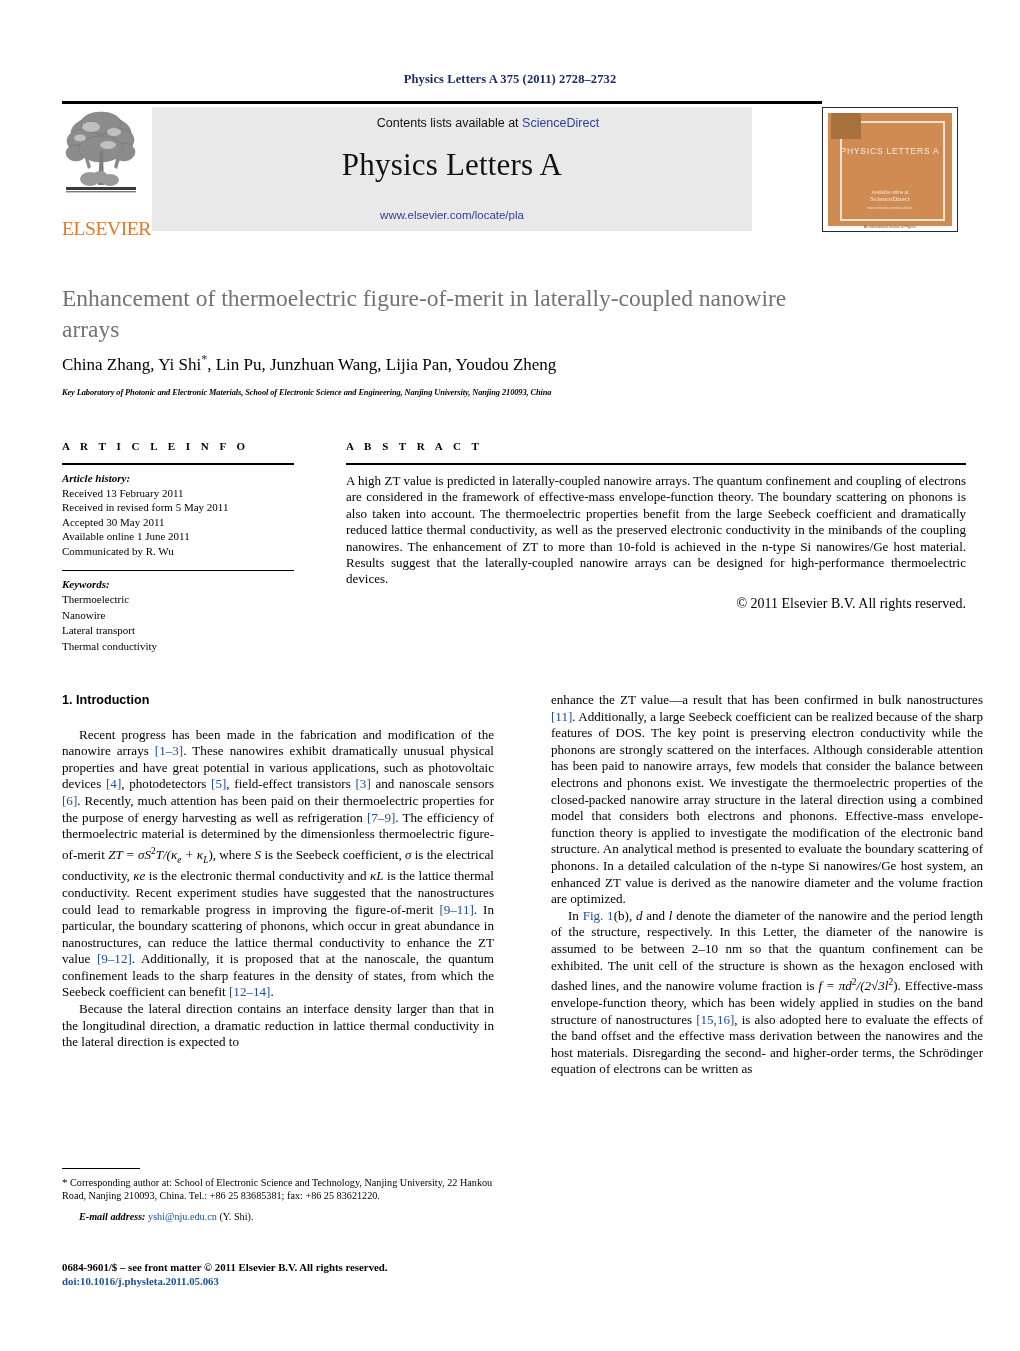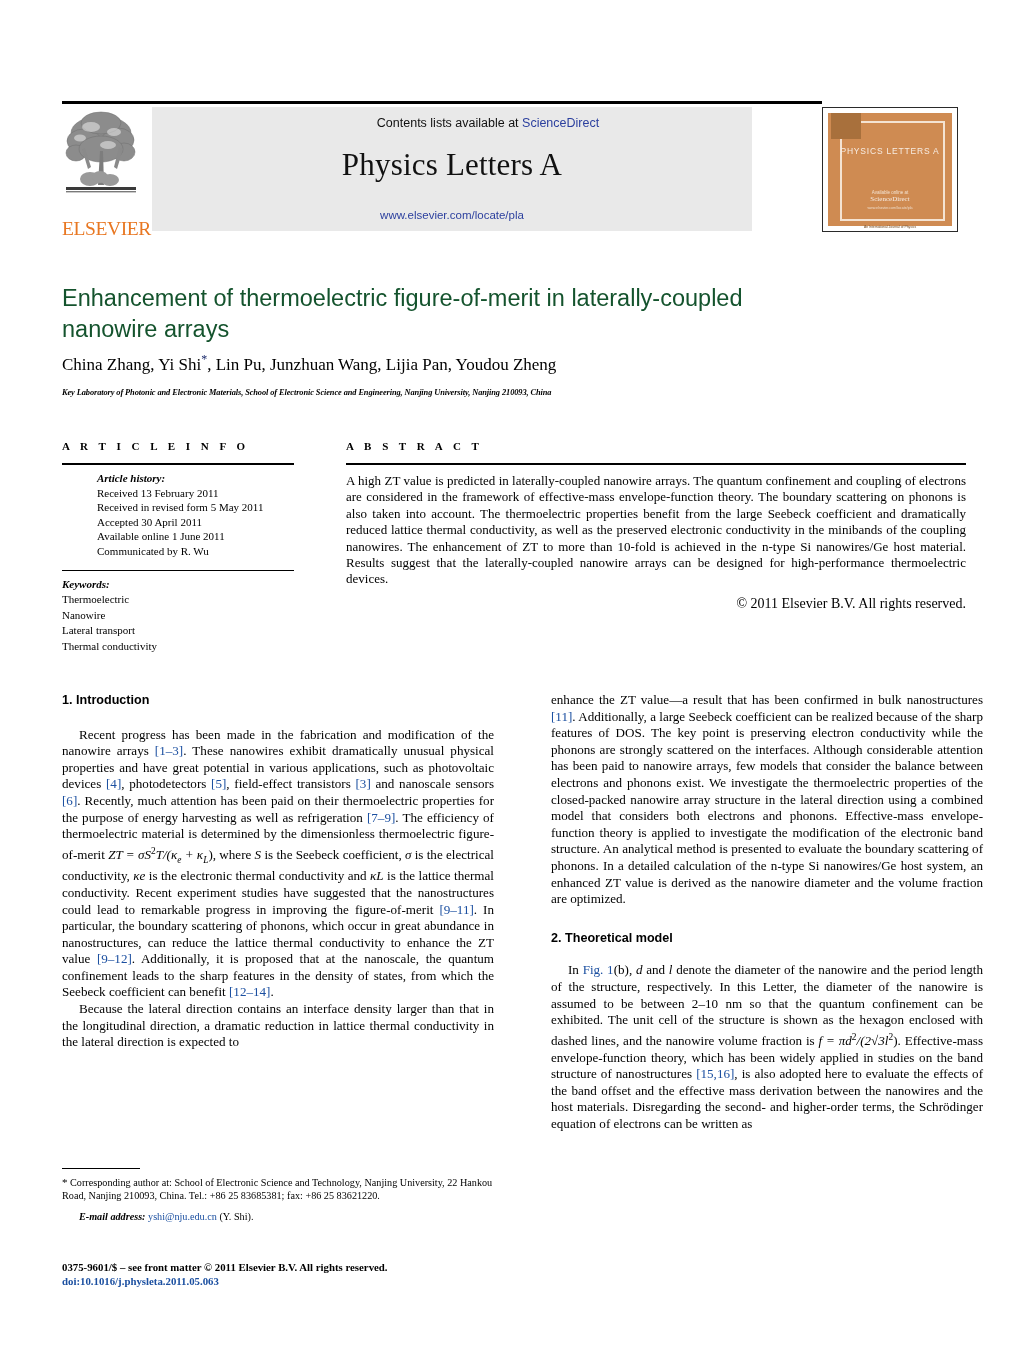--- a/index.html
+++ b/index.html
@@ -93,22 +93,22 @@
     font-family:"Liberation Sans", sans-serif; font-size:3.6px; color:#eddbc8;
   }
   .cover .cbottom {
     position:absolute; left:0; bottom:2px; width:100%; text-align:center;
     font-family:"Liberation Sans", sans-serif; font-size:3.4px; color:#6e4a26;
   }
 
   
   .title {
     position:absolute; left:62px; top:283px; width:780px;
-    font-family:Liberation Sans, sans-serif;
-    font-size:23.5px; line-height:31px; color:#14532d;
+    font-family:Liberation Serif, serif;
+    font-size:23.5px; line-height:31px; color:#737373;
   }
   .authors {
     position:absolute; left:62px; top:352px; width:800px;
     font-family:"Liberation Serif", serif;
     font-size:17px; color:#000;
   }
   .authors .star { color:#1b2a6b; font-size:12px; vertical-align:super; }
   .affil {
     position:absolute; left:62px; top:388px; width:800px;
     font-family:"Liberation Serif", serif;
@@ -124,21 +124,20 @@
     font-family:"Liberation Serif", serif;
     font-weight:bold; font-size:11px; letter-spacing:4px; color:#000;
   }
   .hr-thin { height:1px; background:#000; margin-top:11px; }
   .hr-thick { height:2px; background:#000; margin-top:11px; }
 
   .infoblk {
     font-family:"Liberation Serif", serif;
     font-size:11px; line-height:14.6px; color:#000;
     padding-top:6px;
-    margin-left:35px;
   }
   .infoblk .lbl { font-style:italic; font-weight:bold; }
   .kwblk {
     font-family:"Liberation Serif", serif;
     font-size:11px; line-height:15.5px; color:#000;
     padding-top:6px;
   }
   .kwblk .lbl { font-style:italic; font-weight:bold; }
 
   .abstract {
@@ -188,20 +187,21 @@
     font-family:"Liberation Serif", serif;
     font-weight:bold; font-size:10.8px; line-height:14px; color:#000;
   }
   .issn .doi { color:#1b4fa0; font-weight:bold; }
 </style>
 </head>
 <body>
 
 <div class="page">
 
+  <div class="runhead">Physics Letters A 375 (2011) 2728–2732</div>
 
   <div class="masthead">
     <div class="rule-top"></div>
 
     <div class="elsevier-logo">
       <svg class="tree" viewBox="0 0 74 96">
         <g fill="#8c8c8c" stroke="#6f6f6f" stroke-width="0.5">
           <ellipse cx="37" cy="26" rx="30" ry="17"></ellipse>
           <ellipse cx="20" cy="34" rx="17" ry="12"></ellipse>
           <ellipse cx="54" cy="33" rx="16" ry="12"></ellipse>
@@ -256,21 +256,21 @@
   </div>
   <div class="affil">Key Laboratory of Photonic and Electronic Materials, School of Electronic Science and Engineering, Nanjing University, Nanjing 210093, China</div>
 
   <div class="col-info">
     <div class="secthead">A R T I C L E    I N F O</div>
     <div class="hr-thick"></div>
     <div class="infoblk">
       <div class="lbl">Article history:</div>
       <div>Received 13 February 2011</div>
       <div>Received in revised form 5 May 2011</div>
-      <div>Accepted 30 April 2011</div>
+      <div>Accepted 30 May 2011</div>
       <div>Available online 1 June 2011</div>
       <div>Communicated by R. Wu</div>
     </div>
     <div class="hr-thin"></div>
     <div class="kwblk">
       <div class="lbl">Keywords:</div>
       <div>Thermoelectric</div>
       <div>Nanowire</div>
       <div>Lateral transport</div>
       <div>Thermal conductivity</div>
@@ -288,29 +288,28 @@
     <div class="h2">1. Introduction</div>
 
     <p class="para"><span>Recent progress has been made in the fabrication and modification of the nanowire arrays </span><span class="ref">[1–3]</span><span>. These nanowires exhibit dramatically unusual physical properties and have great potential in various applications, such as photovoltaic devices </span><span class="ref">[4]</span><span>, photodetectors </span><span class="ref">[5]</span><span>, field-effect transistors </span><span class="ref">[3]</span><span> and nanoscale sensors </span><span class="ref">[6]</span><span>. Recently, much attention has been paid on their thermoelectric properties for the purpose of energy harvesting as well as refrigeration </span><span class="ref">[7–9]</span><span>. The efficiency of thermoelectric material is determined by the dimensionless thermoelectric figure-of-merit </span><span class="mi">ZT</span><span class="mi"> = σS</span><span class="sup">2</span><span class="mi">T</span><span class="mi">/(κ</span><span class="sub mi">e</span><span class="mi"> + κ</span><span class="sub mi">L</span><span>),</span><span> where </span><span class="mi">S</span><span> is the Seebeck coefficient, </span><span class="mi">σ</span><span> is the electrical conductivity, </span><span class="mi">κe</span><span> is the electronic thermal conductivity and </span><span class="mi">κL</span><span> is the lattice thermal conductivity. Recent experiment studies have suggested that the nanostructures could lead to remarkable progress in improving the figure-of-merit </span><span class="ref">[9–11]</span><span>. In particular, the boundary scattering of phonons, which occur in great abundance in nanostructures, can reduce the lattice thermal conductivity to enhance the ZT value </span><span class="ref">[9–12]</span><span>. Additionally, it is proposed that at the nanoscale, the quantum confinement leads to the sharp features in the density of states, from which the Seebeck coefficient can benefit </span><span class="ref">[12–14]</span><span>.</span></p>
 
     <p class="para">Because the lateral direction contains an interface density larger than that in the longitudinal direction, a dramatic reduction in lattice thermal conductivity in the lateral direction is expected to</p>
   </div>
 
   <div class="body-col body-right">
     <p class="para" style="text-indent:0"><span>enhance the ZT value—a result that has been confirmed in bulk nanostructures </span><span class="ref">[11]</span><span>. Additionally, a large Seebeck coefficient can be realized because of the sharp features of DOS. The key point is preserving electron conductivity while the phonons are strongly scattered on the interfaces. Although considerable attention has been paid to nanowire arrays, few models that consider the balance between electrons and phonons exist. We investigate the thermoelectric properties of the closed-packed nanowire array structure in the lateral direction using a combined model that considers both electrons and phonons. Effective-mass envelope-function theory is applied to investigate the modification of the electronic band structure. An analytical method is presented to evaluate the boundary scattering of phonons. In a detailed calculation of the n-type Si nanowires/Ge host system, an enhanced ZT value is derived as the nanowire diameter and the volume fraction are optimized.</span></p>
 
-    <div class="h2 spaced">2. Theoretical model</div>
 
     <p class="para"><span>In </span><span class="ref">Fig. 1</span><span>(b), </span><span class="mi">d</span><span> and </span><span class="mi">l</span><span> denote the diameter of the nanowire and the period length of the structure, respectively. In this Letter, the diameter of the nanowire is assumed to be between 2–10 nm so that the quantum confinement can be exhibited. The unit cell of the structure is shown as the hexagon enclosed with dashed lines, and the nanowire volume fraction is </span><span class="mi">f</span><span class="mi"> = πd</span><span class="sup">2</span><span class="mi">/(2√3l</span><span class="sup">2</span><span>)</span><span>. Effective-mass envelope-function theory, which has been widely applied in studies on the band structure of nanostructures </span><span class="ref">[15,16]</span><span>, is also adopted here to evaluate the effects of the band offset and the effective mass derivation between the nanowires and the host materials. Disregarding the second- and higher-order terms, the Schrödinger equation of electrons can be written as</span></p>
   </div>
 
   <div class="footnote">
     <div class="fnrule"></div>
     <div><span class="star">*</span><span> Corresponding author at: School of Electronic Science and Technology, Nanjing University, 22 Hankou Road, Nanjing 210093, China. Tel.: +86 25 83685381; fax: +86 25 83621220.</span></div>
     <div style="text-indent:17px; margin-top:8px;"><span class="em">E-mail address:</span> <span style="color:#1b4fa0;">yshi@nju.edu.cn</span><span> (Y. Shi).</span></div>
   </div>
 
   <div class="issn">
-    <div>0375-9601/$ – see front matter © 2011 Elsevier B.V. All rights reserved.</div>
+    <div>0684-9601/$ – see front matter © 2011 Elsevier B.V. All rights reserved.</div>
     <div class="doi">doi:10.1016/j.physleta.2011.05.063</div>
   </div>
 
 </div>
 
 </body></html>

